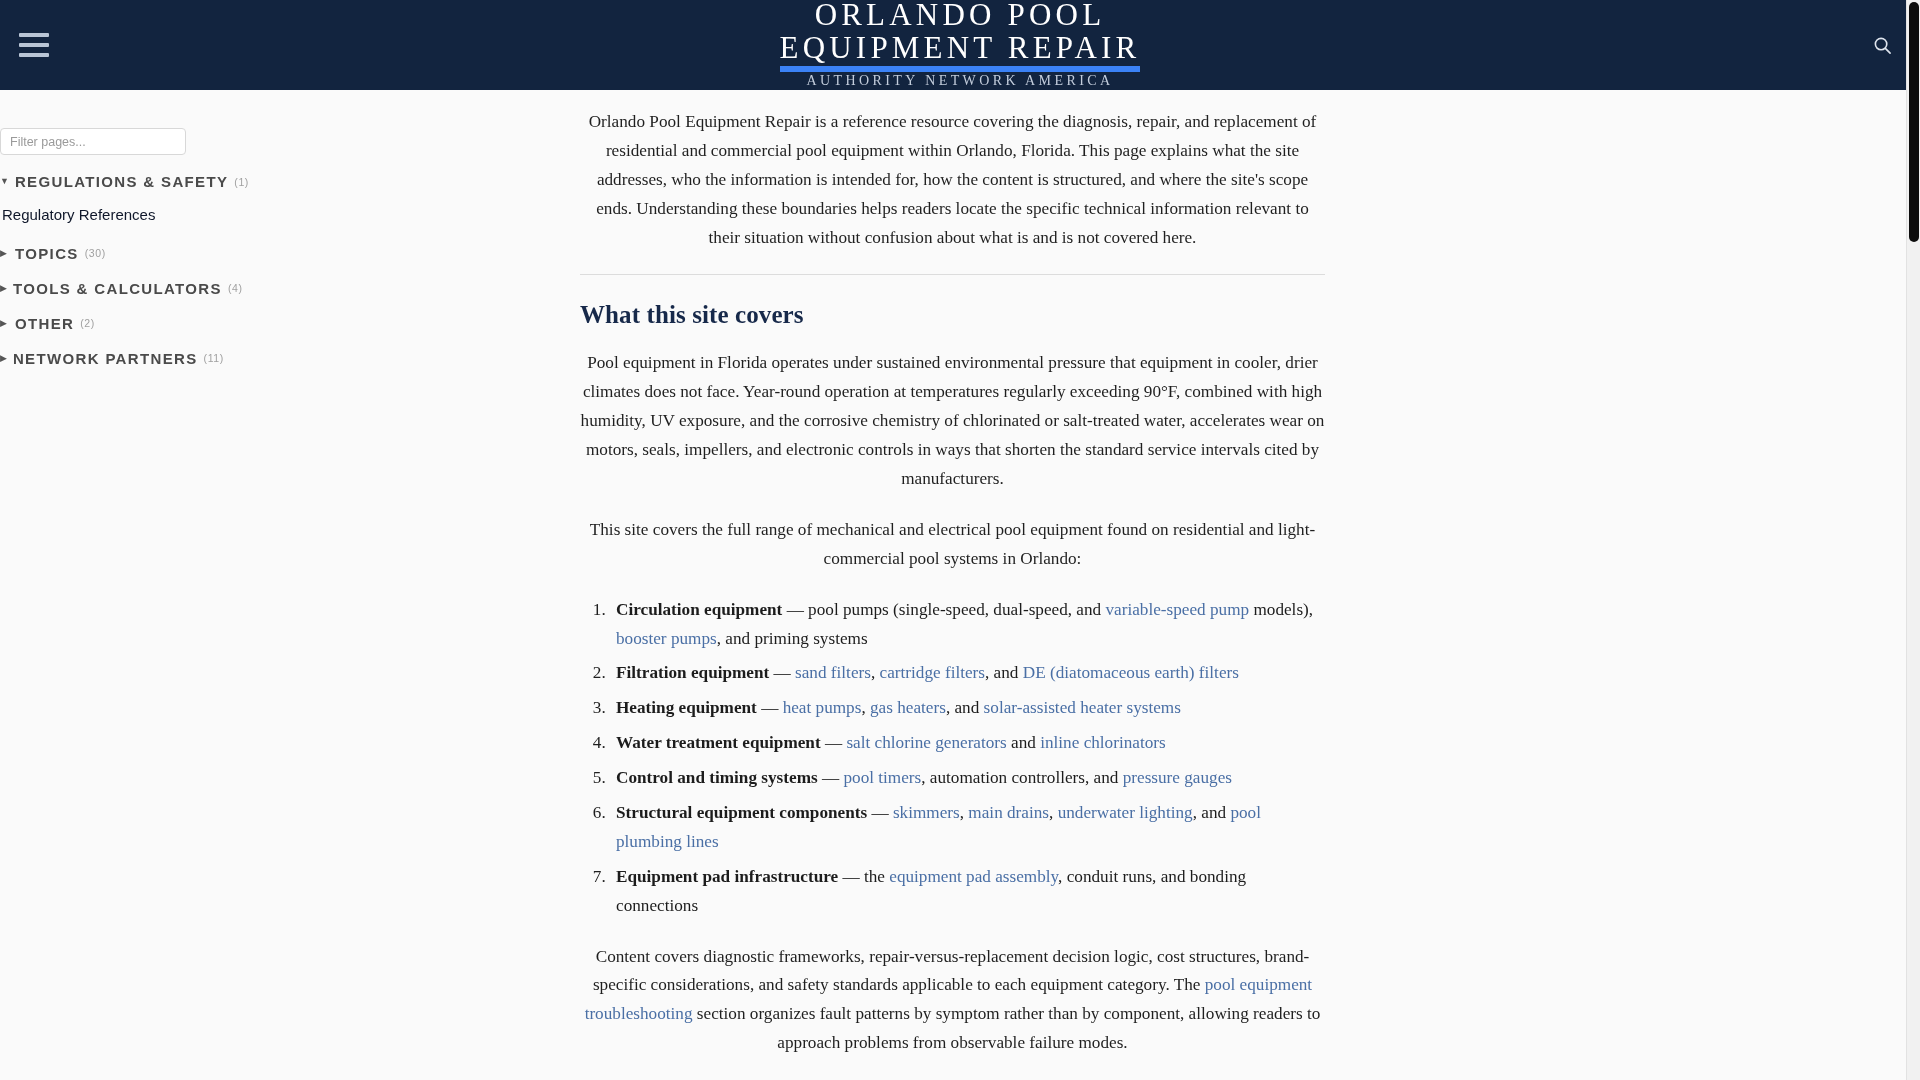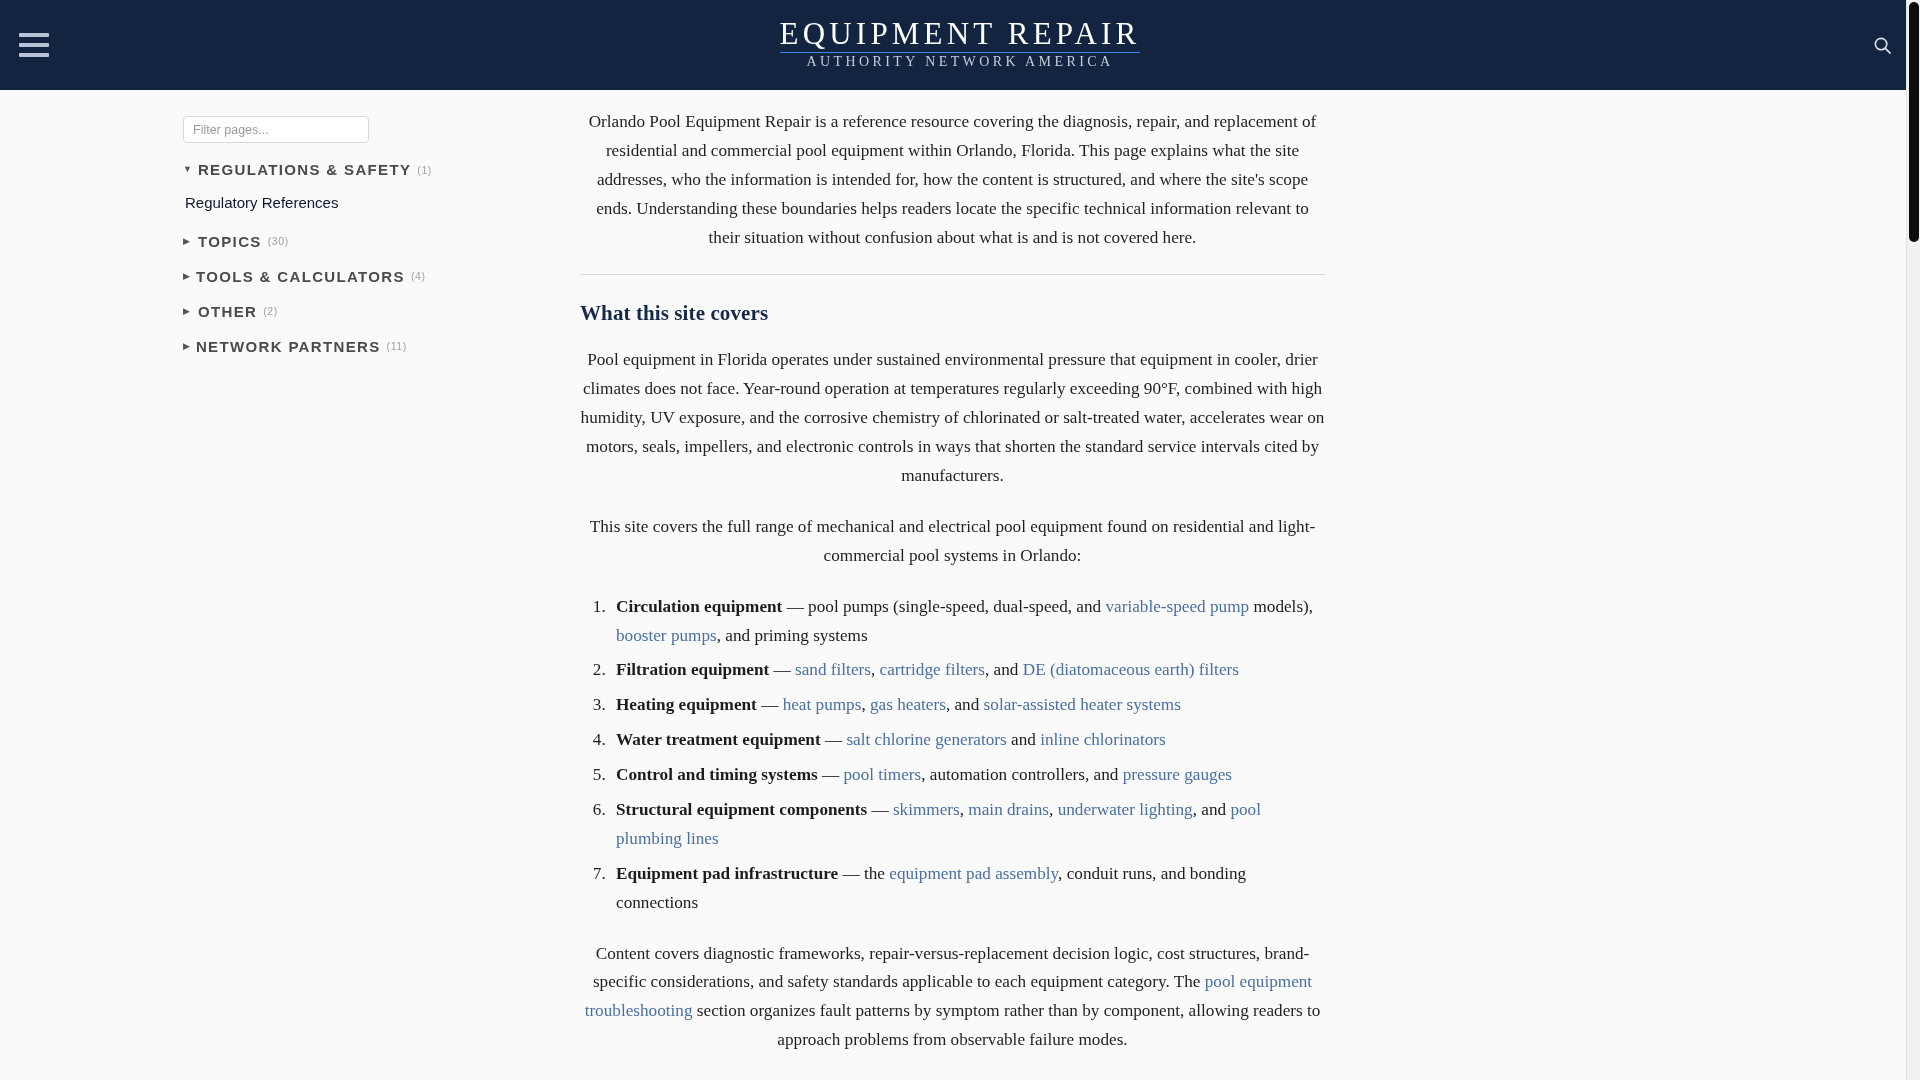--- a/index.html
+++ b/index.html
@@ -51,21 +51,21 @@
     font-family: "Liberation Serif", serif;
     color: #ffffff;
     font-size: 31px;
     letter-spacing: 4.2px;
     font-weight: 400;
     display: block;
     white-space: nowrap;
   }
   .brand-line-1 { margin-bottom: 2px; }
   .brand-line-2 {
-    border-bottom: 1px solid #3b82f6;
+    border-bottom: 6px solid #3b82f6;
     padding-bottom: 3px;
     display: inline-block;
   }
   #brand-subtitle {
     font-family: "Liberation Serif", serif;
     color: #c3cddc;
     font-size: 14px;
     letter-spacing: 3.4px;
     margin-top: 2px;
     display: block;
@@ -88,22 +88,23 @@
     background: #fafafa;
   }
 
   
   #sidebar {
     width: 580px;
     padding: 26px 0 0 0;
     flex-shrink: 0;
     display: flex;
     flex-direction: column;
-    align-items: center;
+    align-items: flex-start;
     padding-right: 28px;
+    margin-top: 12px;
   }
   #sidebar-inner { width: 186px; }
   #filter-input {
     width: 186px;
     height: 27px;
     border: 1px solid #d8d8d8;
     border-radius: 4px;
     background: #ffffff;
     padding: 0 9px;
     font-family: "Liberation Sans", sans-serif;
@@ -166,21 +167,21 @@
     color: #1f1f1f;
     text-align: center;
   }
   .rule {
     border: none;
     border-top: 1px solid #dcdcdc;
     margin: 22px 0 26px 0;
   }
   #section-heading {
     font-family: "Liberation Serif", serif;
-    font-size: 21px;
+    font-size: 25px;
     font-weight: bold;
     color: #17294a;
     margin: 0 0 20px 0;
     letter-spacing: 0.1px;
   }
   #coverage-list {
     margin: 0 0 22px 0;
     padding-left: 30px;
     font-size: 17.2px;
     line-height: 1.68;
@@ -218,20 +219,21 @@
 
 <header id="site-header">
 
   <button id="hamburger-button">
     <span></span>
     <span></span>
     <span></span>
   </button>
 
   <div id="brand-block">
+    <span class="brand-line brand-line-1">ORLANDO POOL</span>
     <span class="brand-line brand-line-2">EQUIPMENT REPAIR</span>
     <span id="brand-subtitle">AUTHORITY NETWORK AMERICA</span>
   </div>
 
   <button id="search-button">
     <svg width="19" height="19" viewBox="0 0 20 20" aria-hidden="true">
       <circle cx="8.5" cy="8.5" r="6" fill="none" stroke="#dfe5ee" stroke-width="1.7"></circle>
       <line x1="13" y1="13" x2="18" y2="18" stroke="#dfe5ee" stroke-width="1.7" stroke-linecap="round"></line>
     </svg>
   </button>

